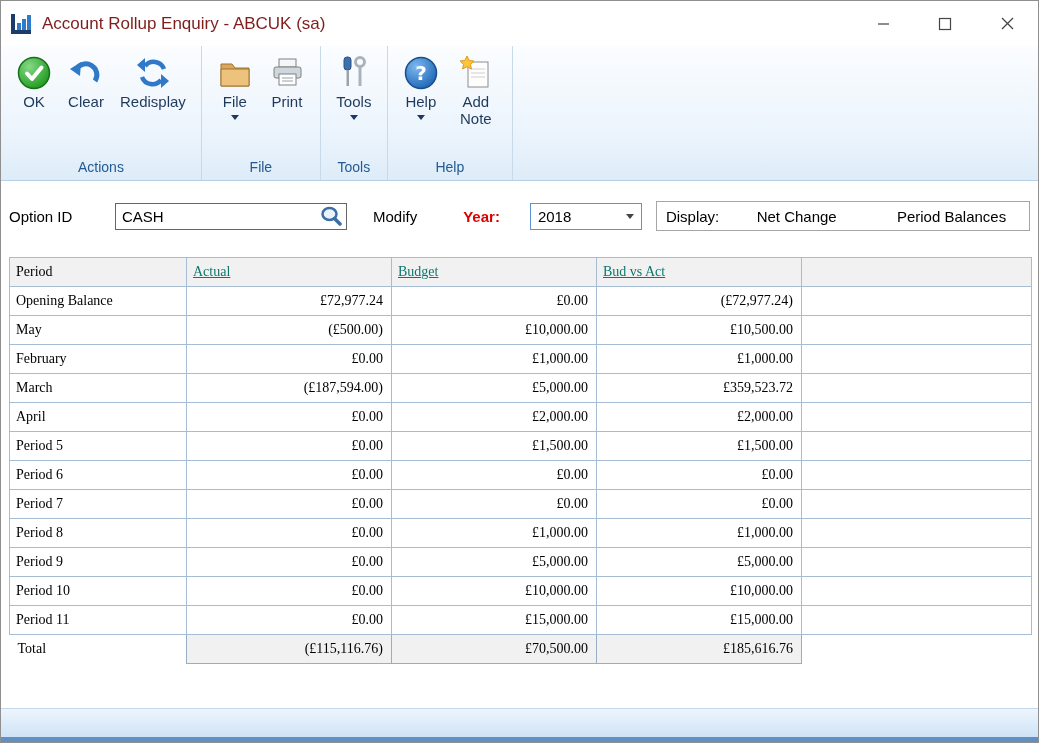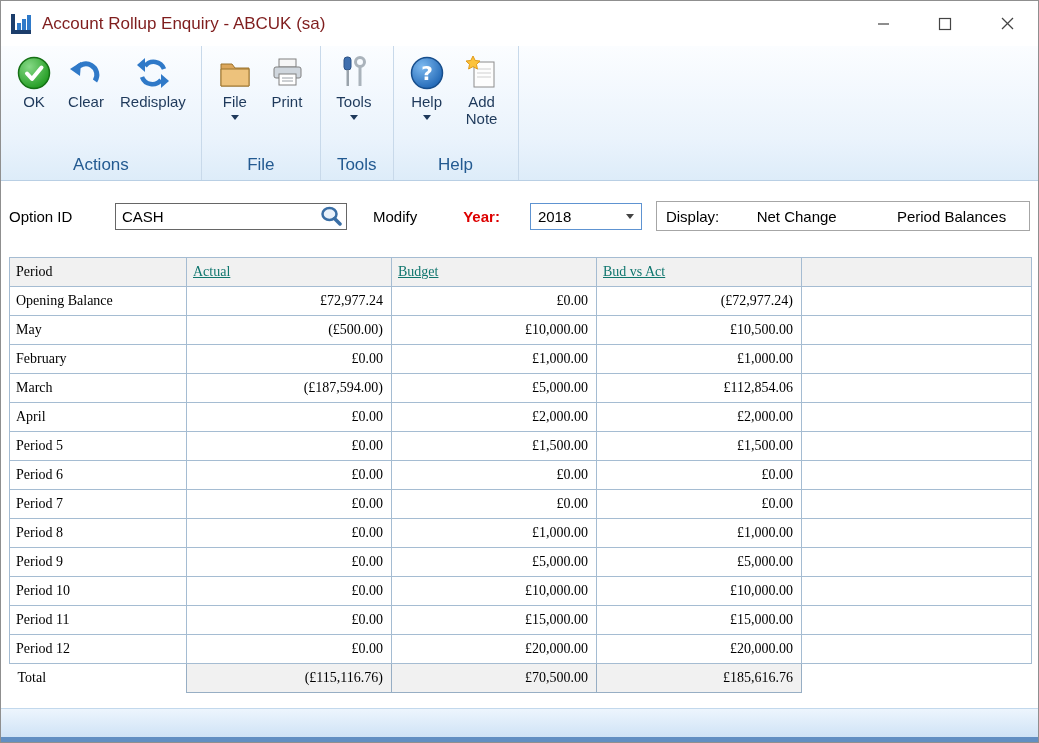--- a/index.html
+++ b/index.html
@@ -10,21 +10,21 @@
   .titlebar { height: 45px; display: flex; align-items: center; padding-left: 8px; background: #fff; }
   .app-icon { display: flex; margin-right: 9px; }
   .title { font-size: 17px; color: #7f1d1d; }
   .win-controls { margin-left: auto; display: flex; height: 100%; }
   .win-btn { width: 62px; height: 100%; display: flex; align-items: center; justify-content: center; cursor: pointer; }
 
   
   .ribbon { height: 135px; background: linear-gradient(#fbfdff, #eaf3fc 70%, #ddecf9); border-bottom: 1px solid #b9cfe4; display: flex; align-items: stretch; }
   .rgroup { display: flex; flex-direction: column; border-right: 1px solid #c8d9ea; padding: 6px 10px 0 10px; }
   .rgroup-buttons { display: flex; flex: 1; align-items: flex-start; gap: 6px; }
-  .rgroup-label { text-align: center; font-size: 17px; color: #235a91; padding: 3px 6px 5px; }
+  .rgroup-label { text-align: center; font-size: 14px; color: #235a91; padding: 3px 6px 5px; }
   .rbtn { display: flex; flex-direction: column; align-items: center; padding: 3px 5px; gap: 3px; color: #1e395b; font-size: 15px; cursor: pointer; }
   .ricon { width: 36px; height: 36px; display: flex; align-items: center; justify-content: center; }
   .rlabel { text-align: center; line-height: 1.1; white-space: nowrap; }
   .rbtn.wrap .rlabel { white-space: normal; width: 42px; }
   .caret-down { width: 0; height: 0; border-left: 4px solid transparent; border-right: 4px solid transparent; border-top: 5px solid #1e395b; margin-top: 1px; }
 
   
   .option-row { display: flex; align-items: center; margin: 20px 8px 16px 8px; height: 30px; font-size: 15px; color: #000; }
   .opt-label { width: 106px; }
   .lookup-box { width: 232px; height: 27px; border: 1px solid #666; display: flex; align-items: center; background: #fff; }
@@ -281,21 +281,21 @@
             <td class="cell-period">February</td>
             <td class="cell-num">£0.00</td>
             <td class="cell-num">£1,000.00</td>
             <td class="cell-num">£1,000.00</td>
             <td class="cell-empty"></td>
           </tr>
           <tr>
             <td class="cell-period">March</td>
             <td class="cell-num">(£187,594.00)</td>
             <td class="cell-num">£5,000.00</td>
-            <td class="cell-num">£112,854.06</td>
+            <td class="cell-num">£359,523.72</td>
             <td class="cell-empty"></td>
           </tr>
           <tr>
             <td class="cell-period">April</td>
             <td class="cell-num">£0.00</td>
             <td class="cell-num">£2,000.00</td>
             <td class="cell-num">£2,000.00</td>
             <td class="cell-empty"></td>
           </tr>
           <tr>
@@ -338,27 +338,20 @@
             <td class="cell-num">£0.00</td>
             <td class="cell-num">£10,000.00</td>
             <td class="cell-num">£10,000.00</td>
             <td class="cell-empty"></td>
           </tr>
           <tr>
             <td class="cell-period">Period 11</td>
             <td class="cell-num">£0.00</td>
             <td class="cell-num">£15,000.00</td>
             <td class="cell-num">£15,000.00</td>
-            <td class="cell-empty"></td>
-          </tr>
-          <tr>
-            <td class="cell-period">Period 12</td>
-            <td class="cell-num">£0.00</td>
-            <td class="cell-num">£20,000.00</td>
-            <td class="cell-num">£20,000.00</td>
             <td class="cell-empty"></td>
           </tr>
           <tr class="total-row">
             <td class="total-label">Total</td>
             <td class="total-val">(£115,116.76)</td>
             <td class="total-val">£70,500.00</td>
             <td class="total-val">£185,616.76</td>
             <td class="total-empty"></td>
           </tr>
         </tbody>

